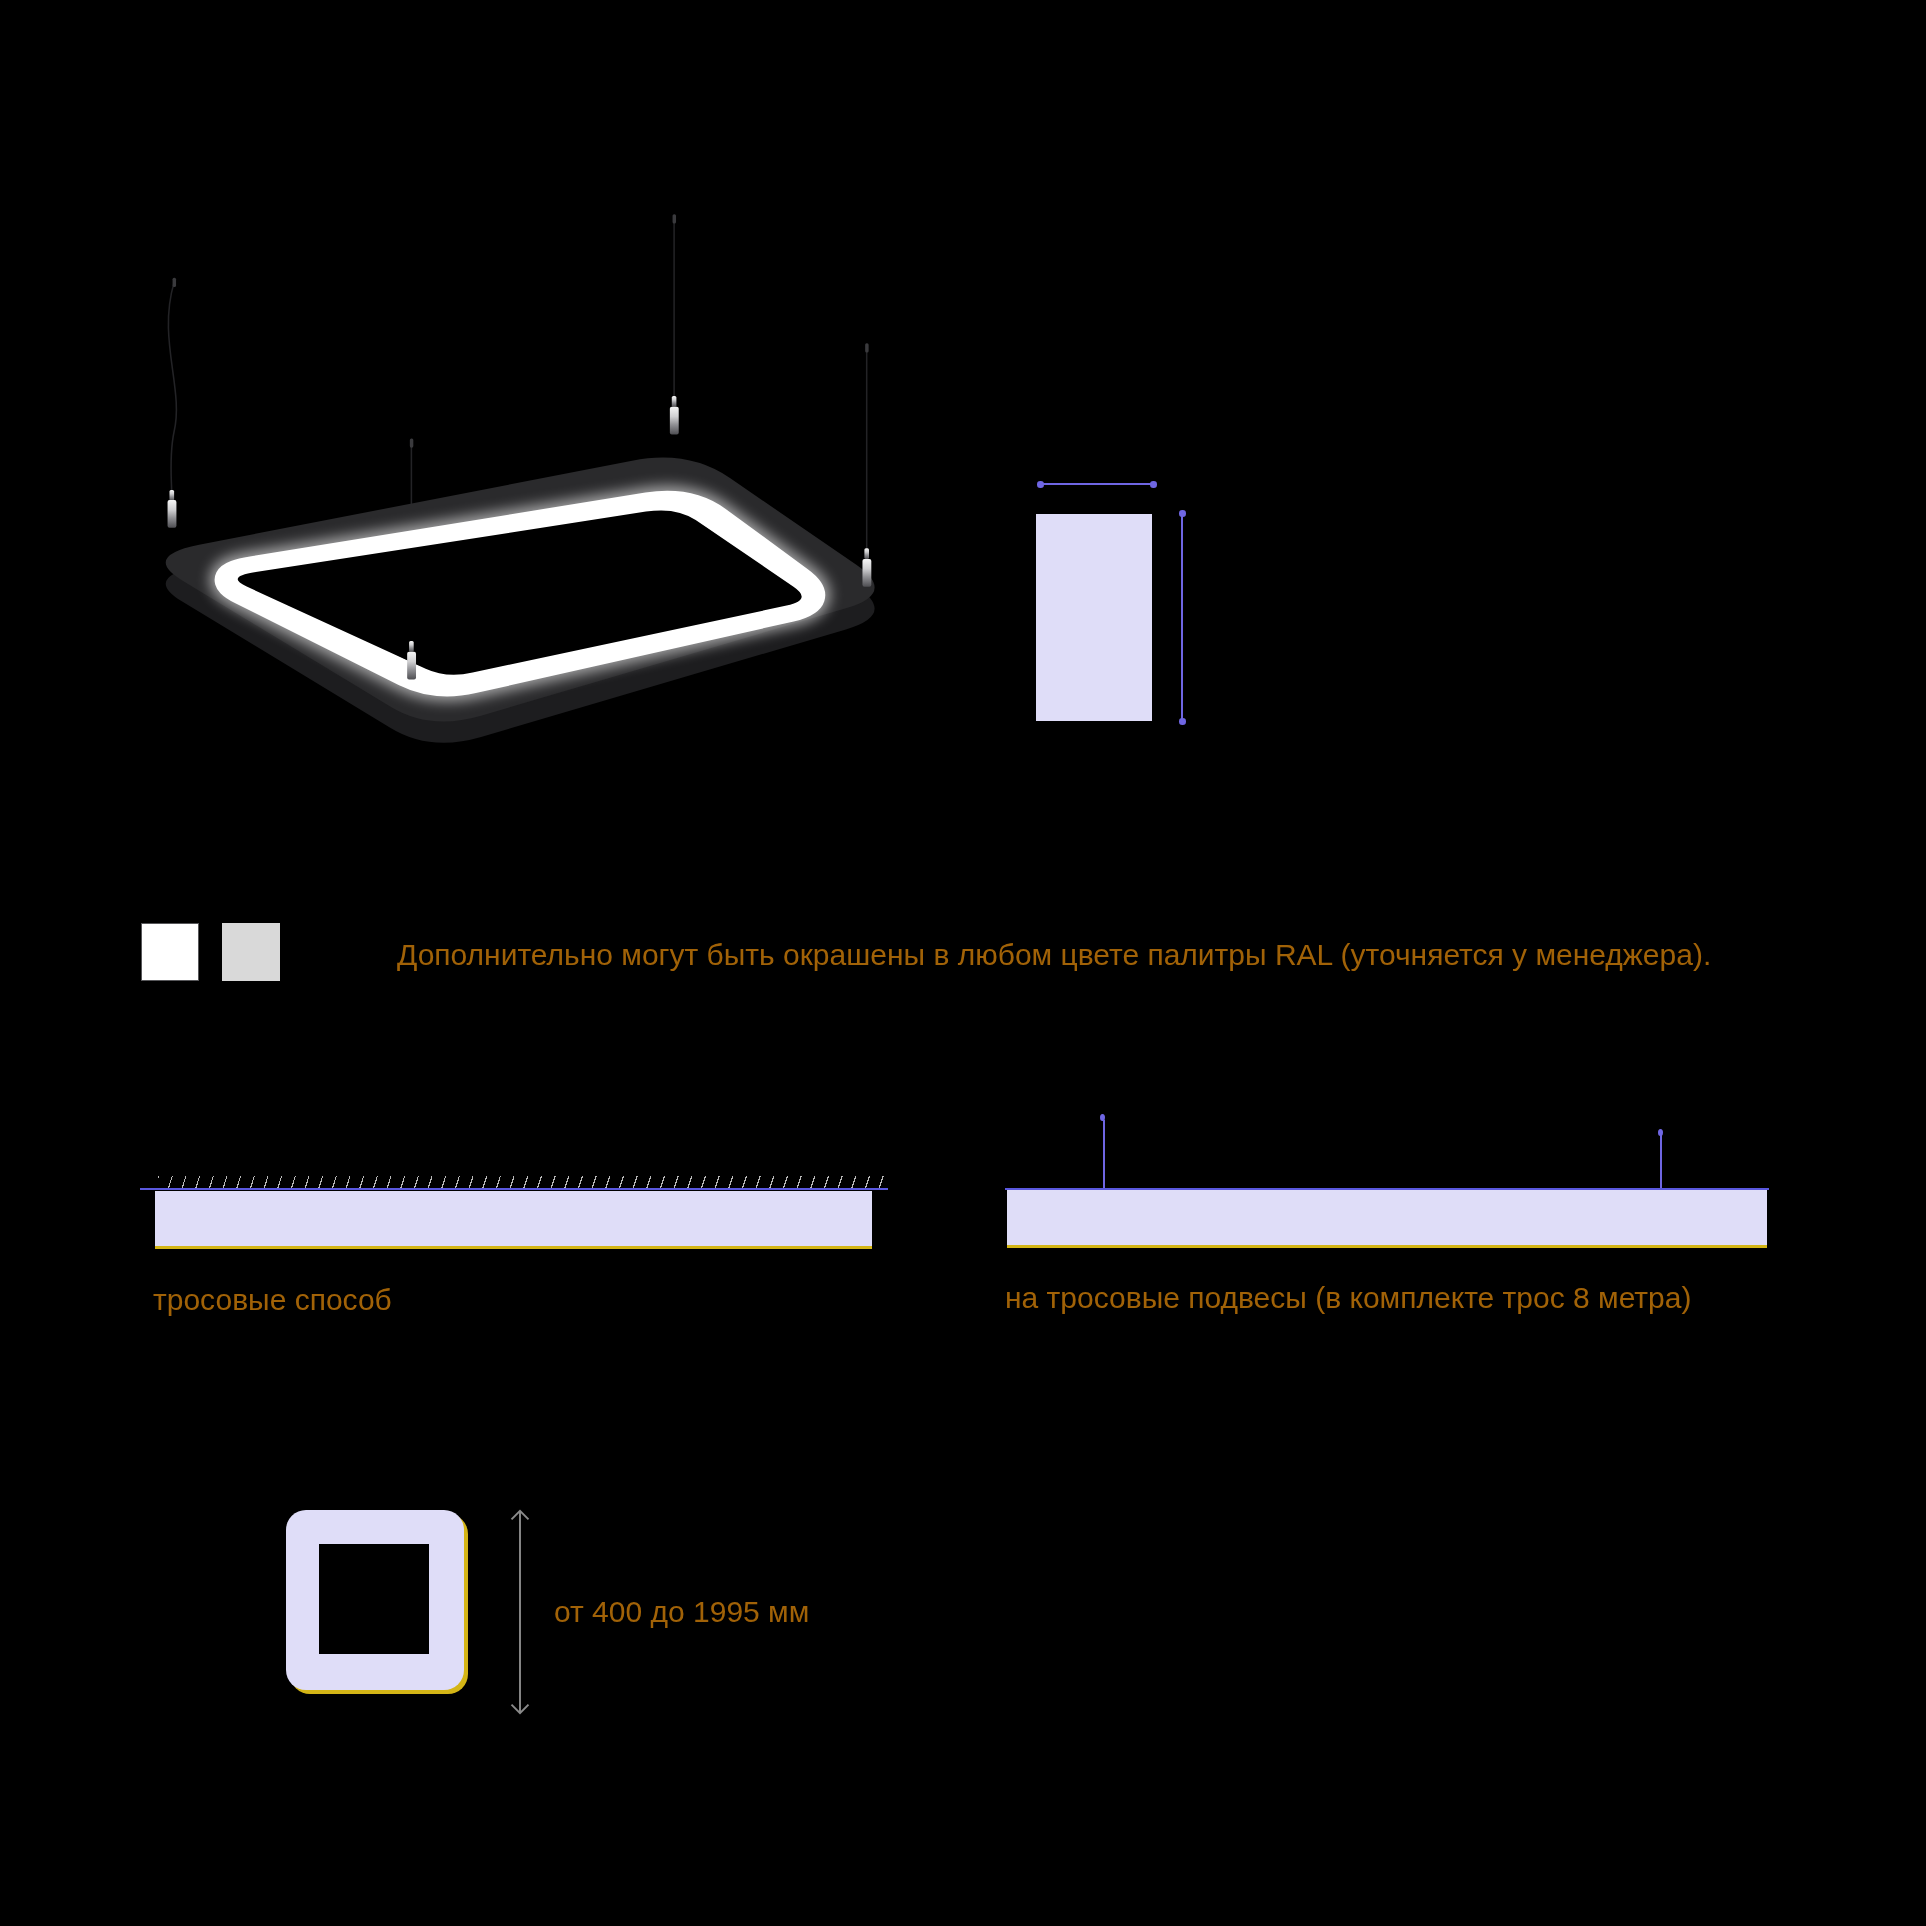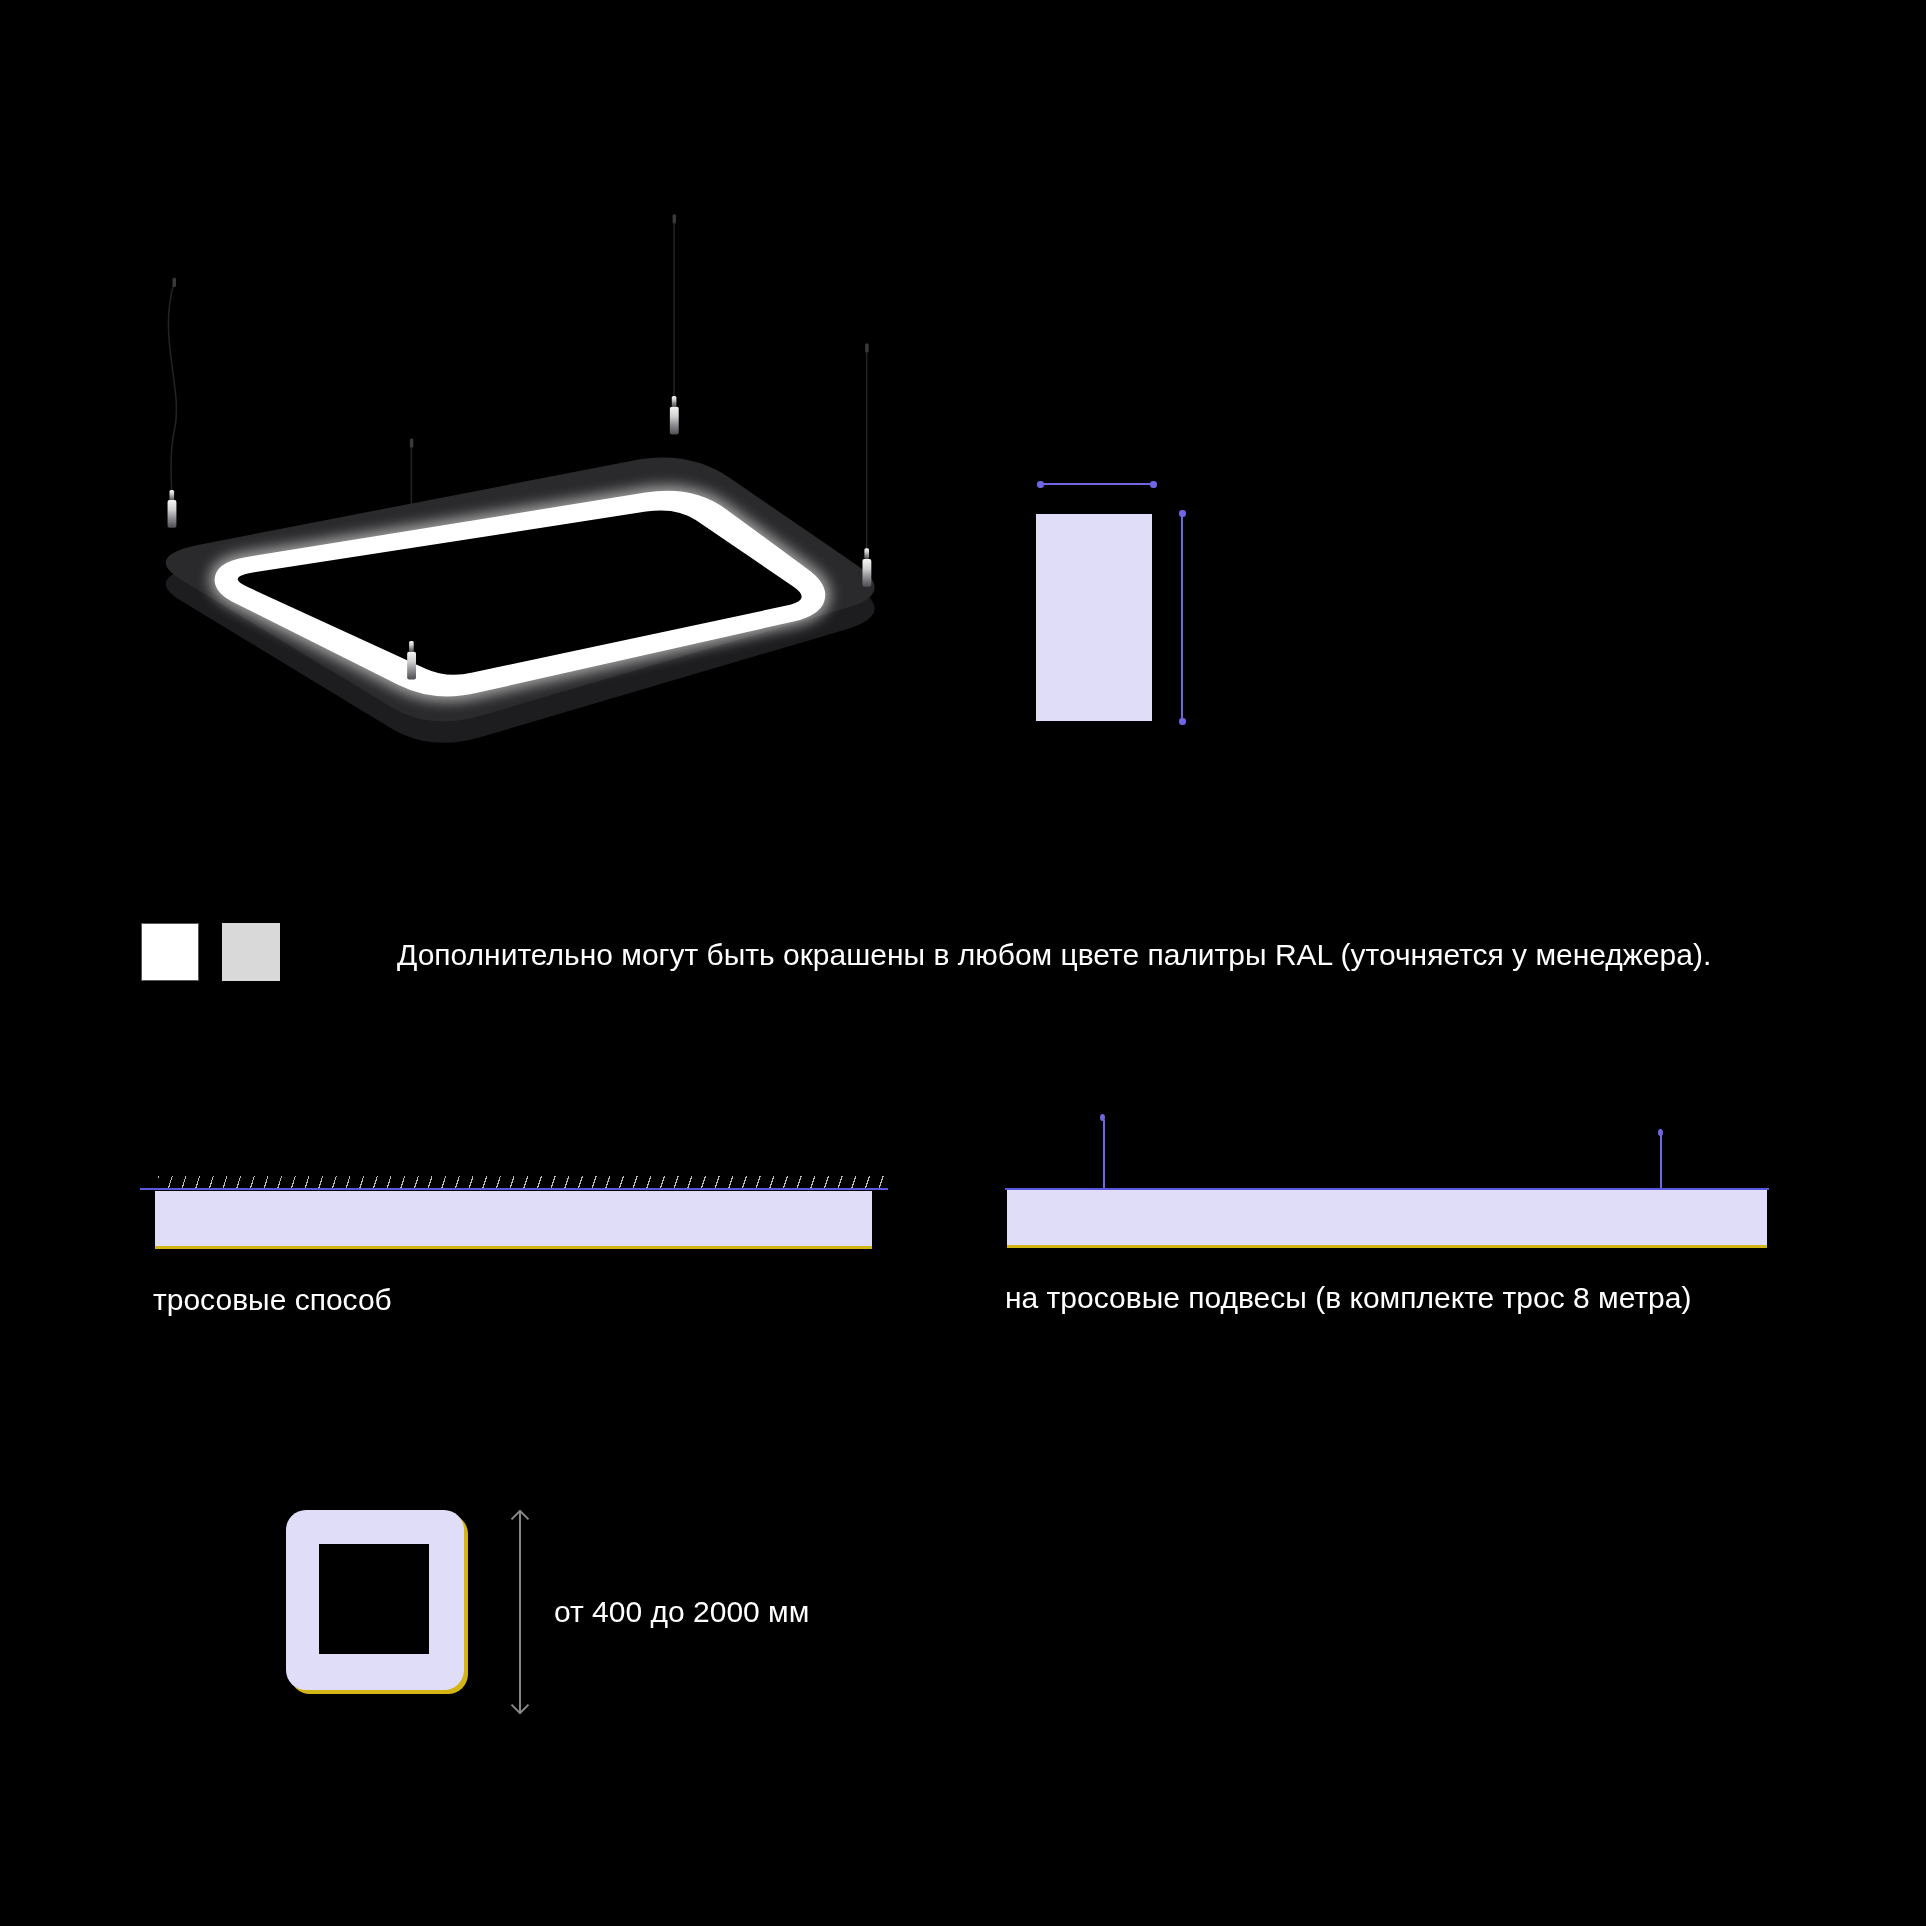--- a/index.html
+++ b/index.html
@@ -1,19 +1,19 @@
 <!DOCTYPE html>
 <html style="font-size:6.2px"><head>
 <meta charset="utf-8">
 <style>
   html,body{margin:0;padding:0;background:#000;}
   #canvas{position:relative;width:1926px;height:1926px;background:#000;overflow:hidden;
           font-family:"Liberation Sans","DejaVu Sans",sans-serif;}
   .abs{position:absolute;}
-  .txt{position:absolute;font-size:30px;line-height:1.15;color:#ffffff;letter-spacing:0px;white-space:nowrap;}
+  .txt{position:absolute;font-size:30px;line-height:1.15;color:#a16207;letter-spacing:0px;white-space:nowrap;}
 
   
   #lamp{left:0;top:0;}
 
   
   #xsec-rect{left:1036px;top:514px;width:116px;height:207px;background:#dfddf8;}
   .dimline{background:#6f66e3;}
   #dim-w-line{left:1040px;top:483px;width:112px;height:1.9px;}
   #dim-h-line{left:1181px;top:514px;width:1.9px;height:208px;}
   .dimdot{width:6.5px;height:6.5px;border-radius:50%;background:#6f66e3;}
@@ -137,16 +137,16 @@
   <div id="ring-shadow" class="abs"></div>
   <div id="ring" class="abs"></div>
   <div id="ring-hole" class="abs"></div>
   <svg id="size-arrow" class="abs" width="24" height="210" viewBox="0 0 62 544">
     <g stroke="#8a8a8a" stroke-width="5" fill="none">
       <line x1="31" y1="12" x2="31" y2="532"></line>
       <polyline points="9,32 31,10 53,32"></polyline>
       <polyline points="9,512 31,534 53,512"></polyline>
     </g>
   </svg>
-  <div id="size-label" class="txt">от 400 до 2000 мм</div>
+  <div id="size-label" class="txt">от 400 до 1995 мм</div>
 
 </div>
 
 
 </body></html>

